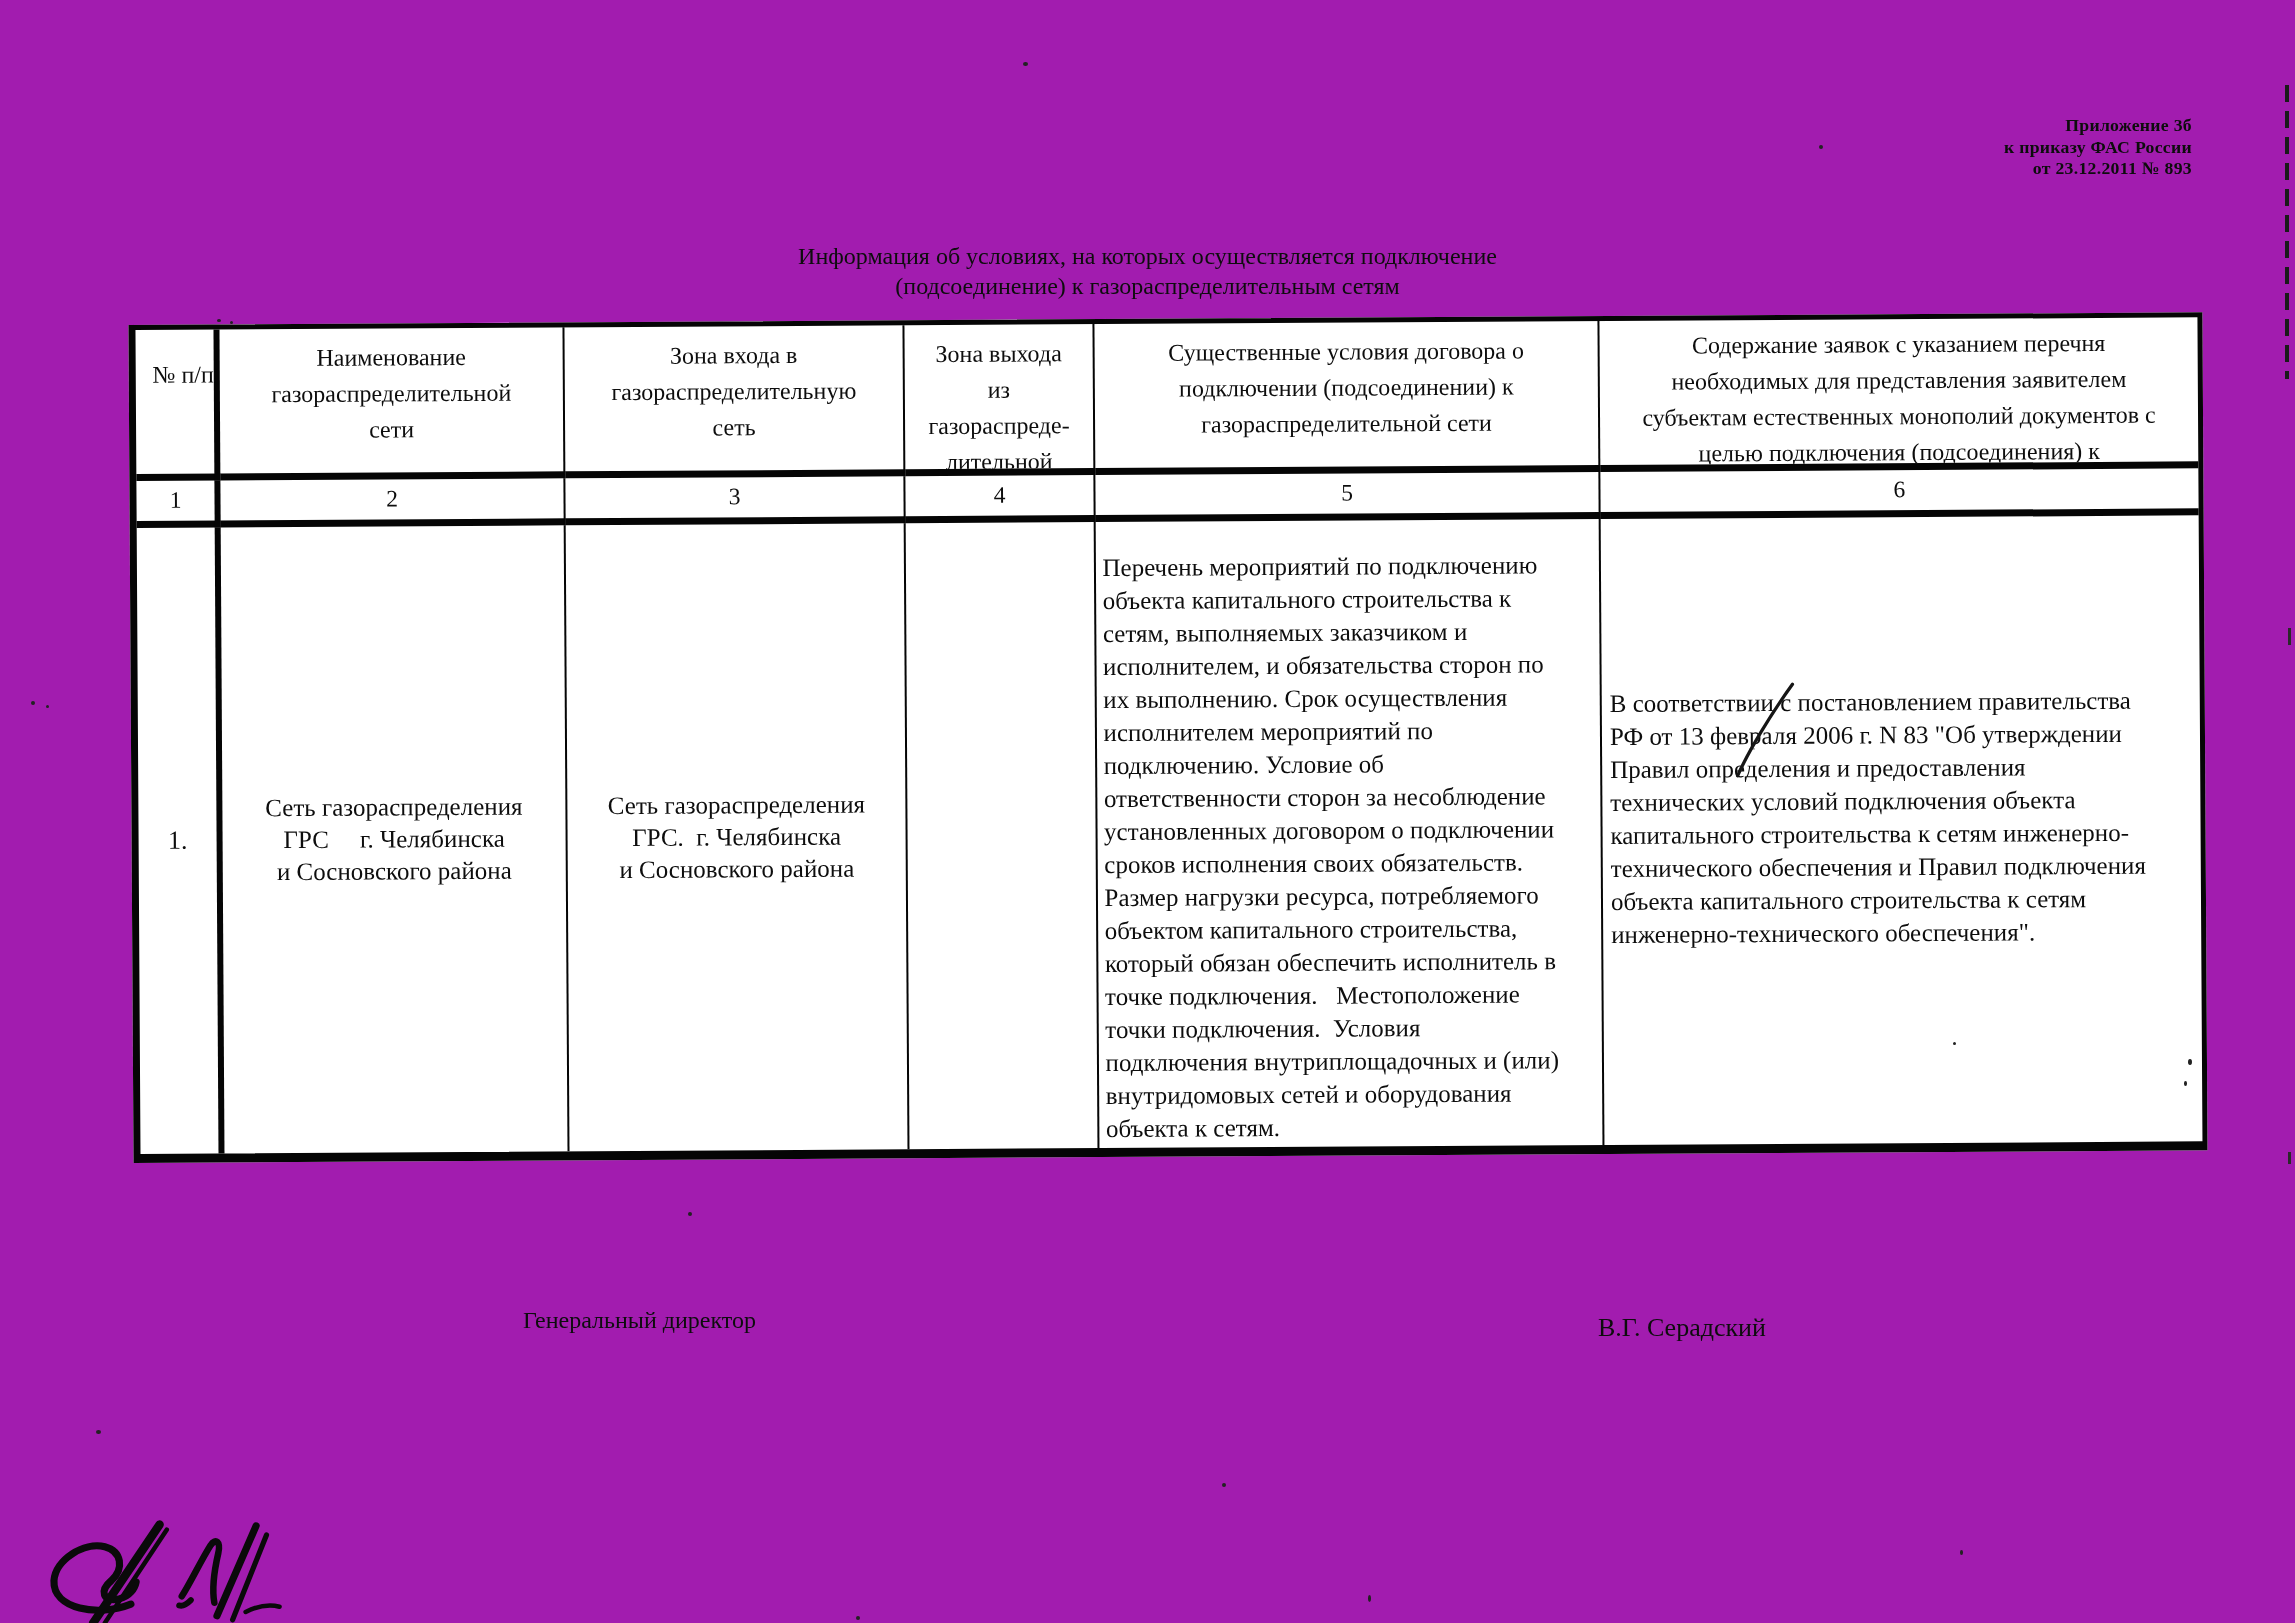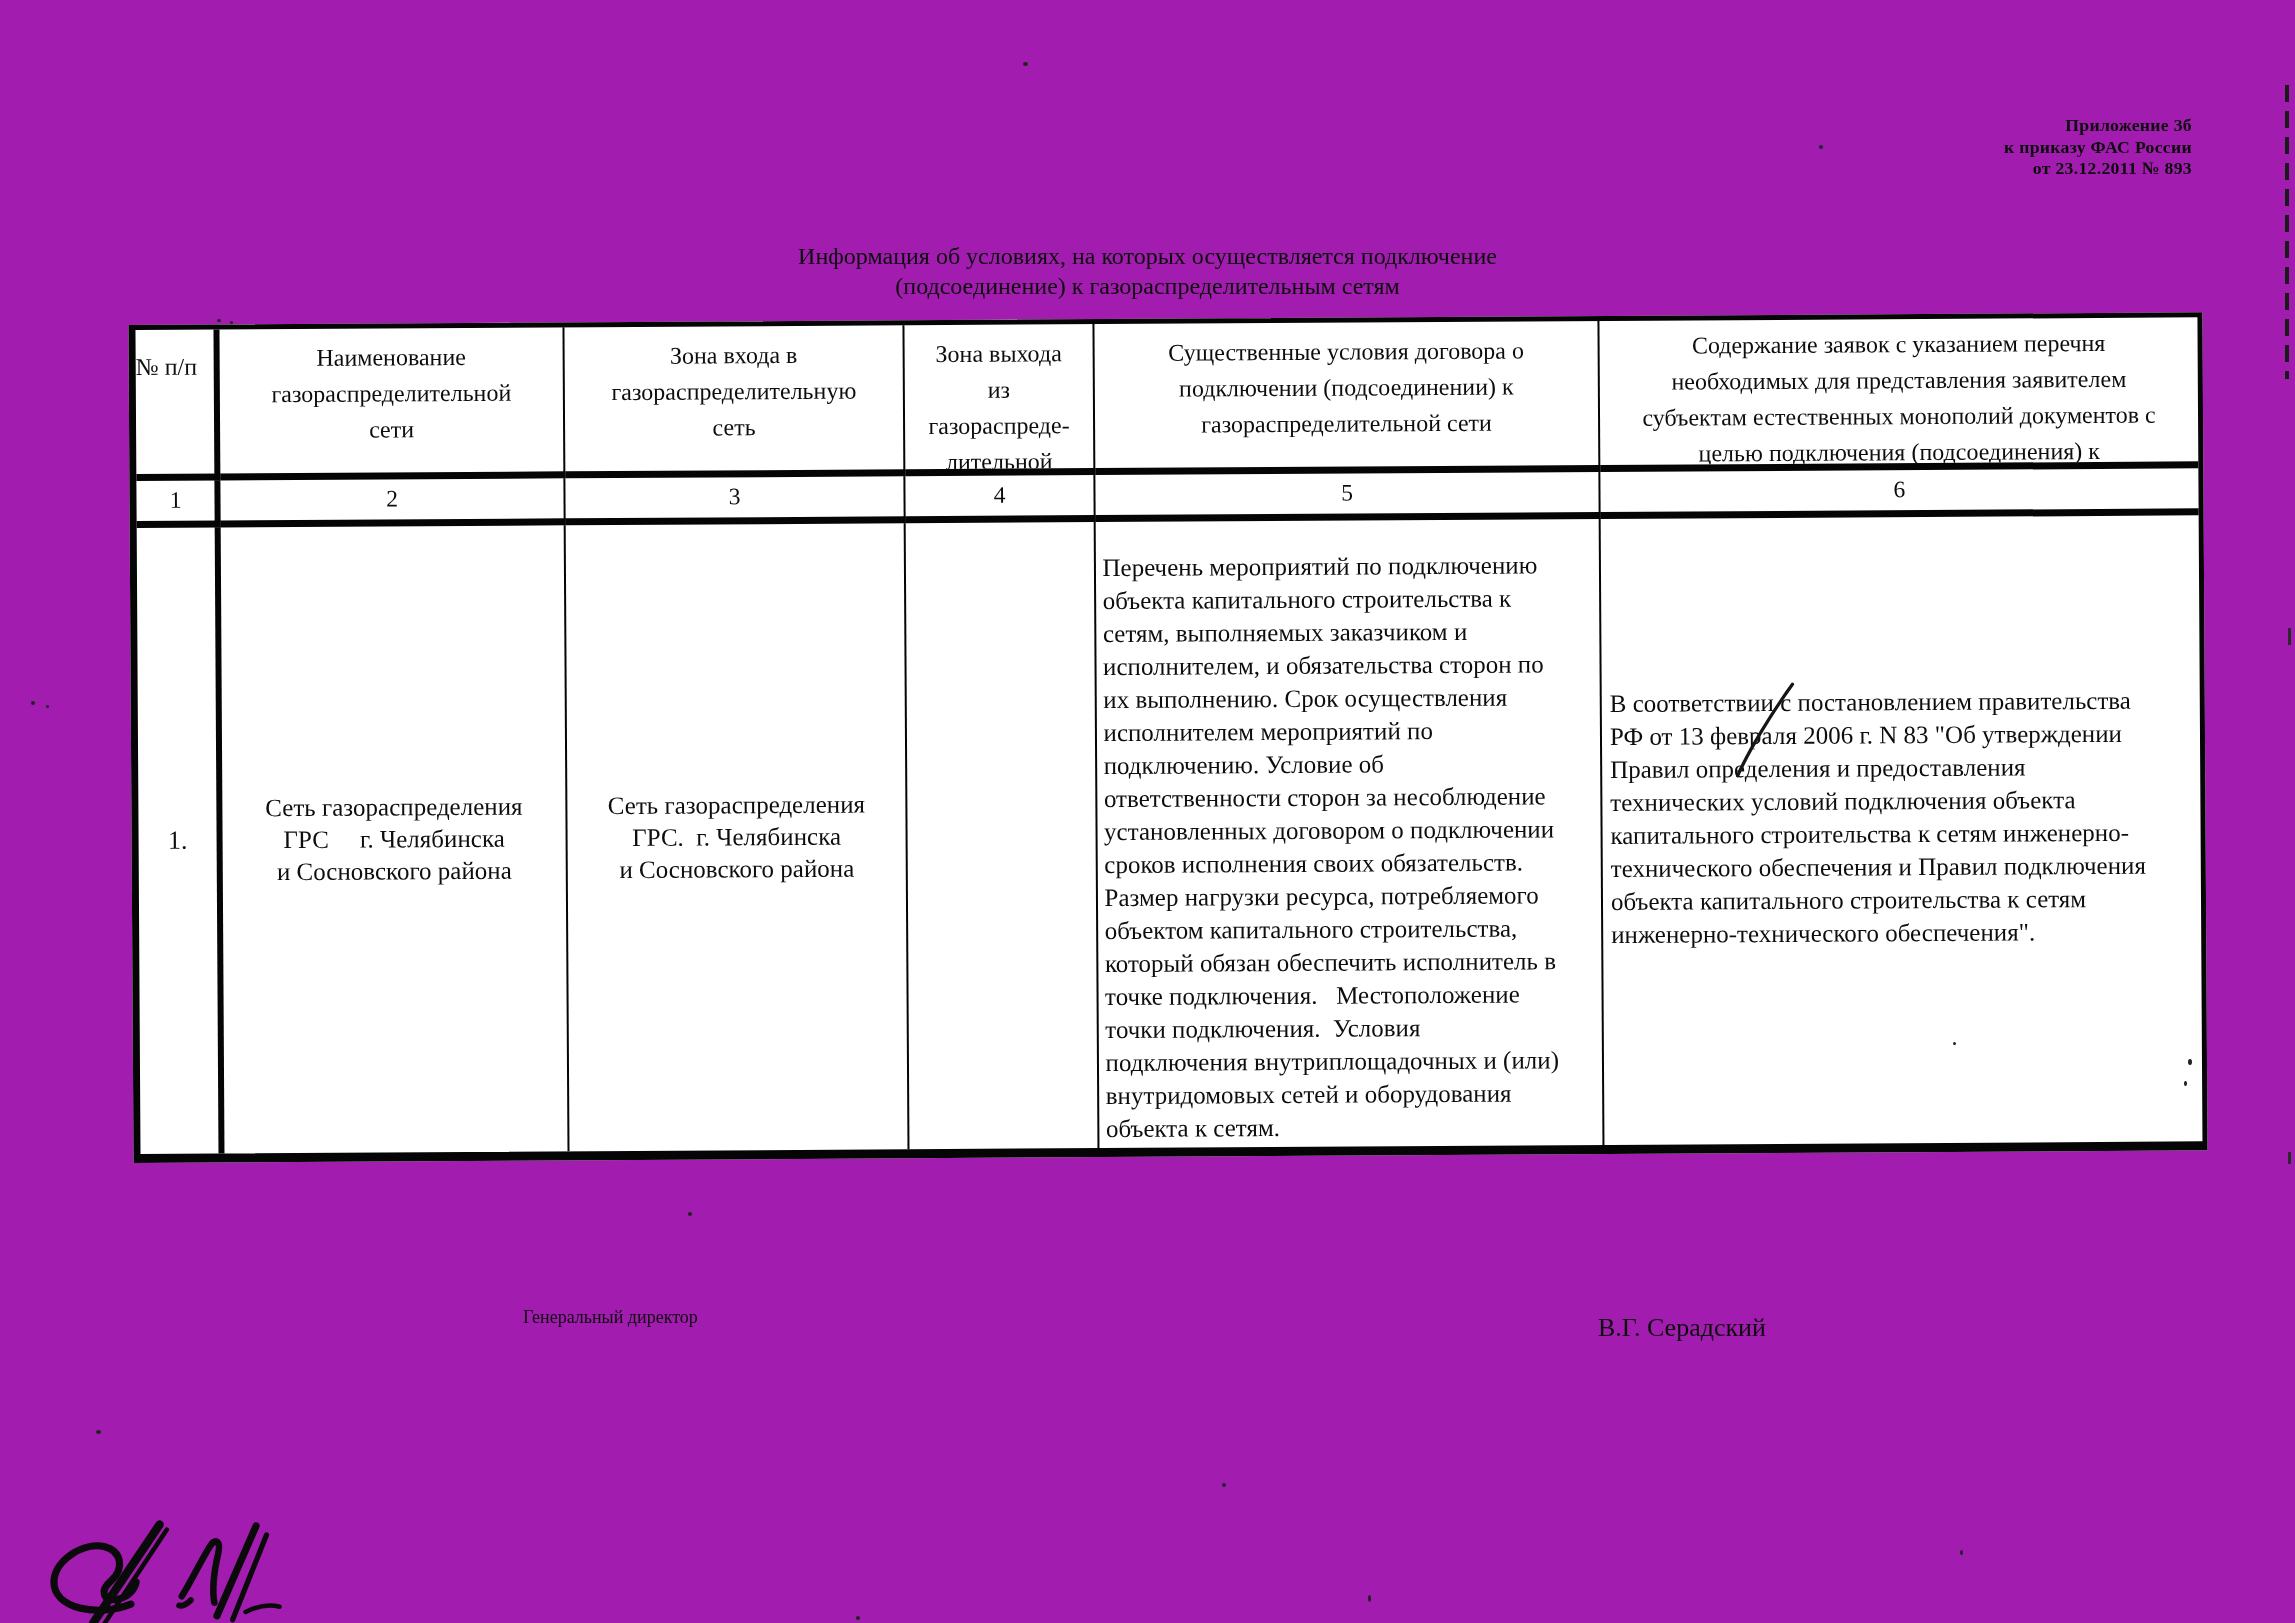--- a/index.html
+++ b/index.html
@@ -91,21 +91,21 @@
     line-height: 33px;
     text-align: left;
     padding: 0 2.6px 26px 7.9px;
   }
 
   
   .sig-role {
     position: absolute;
     left: 523px;
     top: 1307px;
-    font-size: 18px;
+    font-size: 24px;
   }
   .sig-name {
     position: absolute;
     left: 1598px;
     top: 1313px;
     font-size: 26px;
   }
 
   
   .overlay { position: absolute; pointer-events: none; }
@@ -141,21 +141,21 @@
   <div class="appendix pre">Приложение 3б
 к приказу ФАС России
 от 23.12.2011 № 893</div>
 
   <div class="doc-title pre">Информация об условиях, на которых осуществляется подключение
 (подсоединение) к газораспределительным сетям</div>
 
   <div class="doc-table">
 
     <div class="row-head cell c1" style="display:contents"></div>
-    <div class="cell c1 row-head-cell" style="text-align:left;font-size:24px;line-height:36px;padding-top:19px;border-bottom:7.2px solid #050505;">
+    <div class="cell c1 row-head-cell" style="text-align:right;font-size:24px;line-height:36px;padding-top:27px;border-bottom:7.2px solid #050505;">
       <span class="pre">№ п/п</span>
     </div>
     <div class="cell row-head-cell" style="text-align:center;font-size:24px;line-height:36px;padding-top:10.5px;border-bottom:7.2px solid #050505;">
       <span class="pre">Наименование
 газораспределительной
 сети</span>
     </div>
     <div class="cell row-head-cell" style="text-align:center;font-size:24px;line-height:36px;padding-top:10.5px;border-bottom:7.2px solid #050505;">
       <span class="pre">Зона входа в
 газораспределительную

